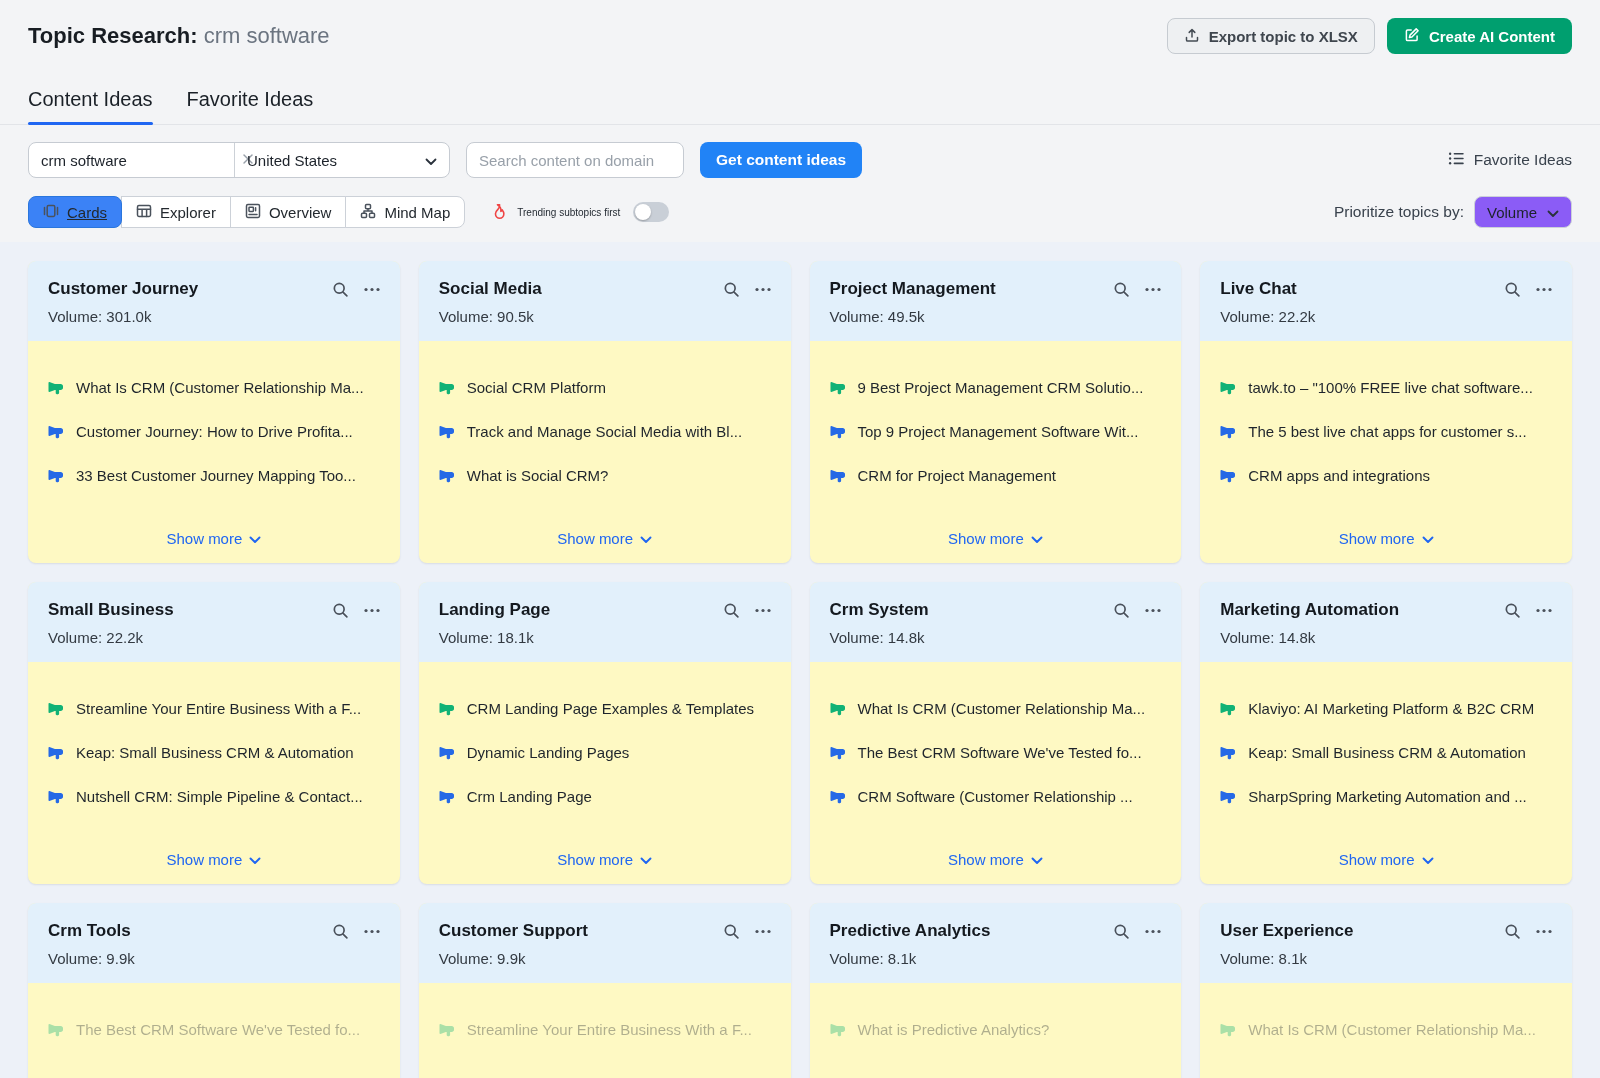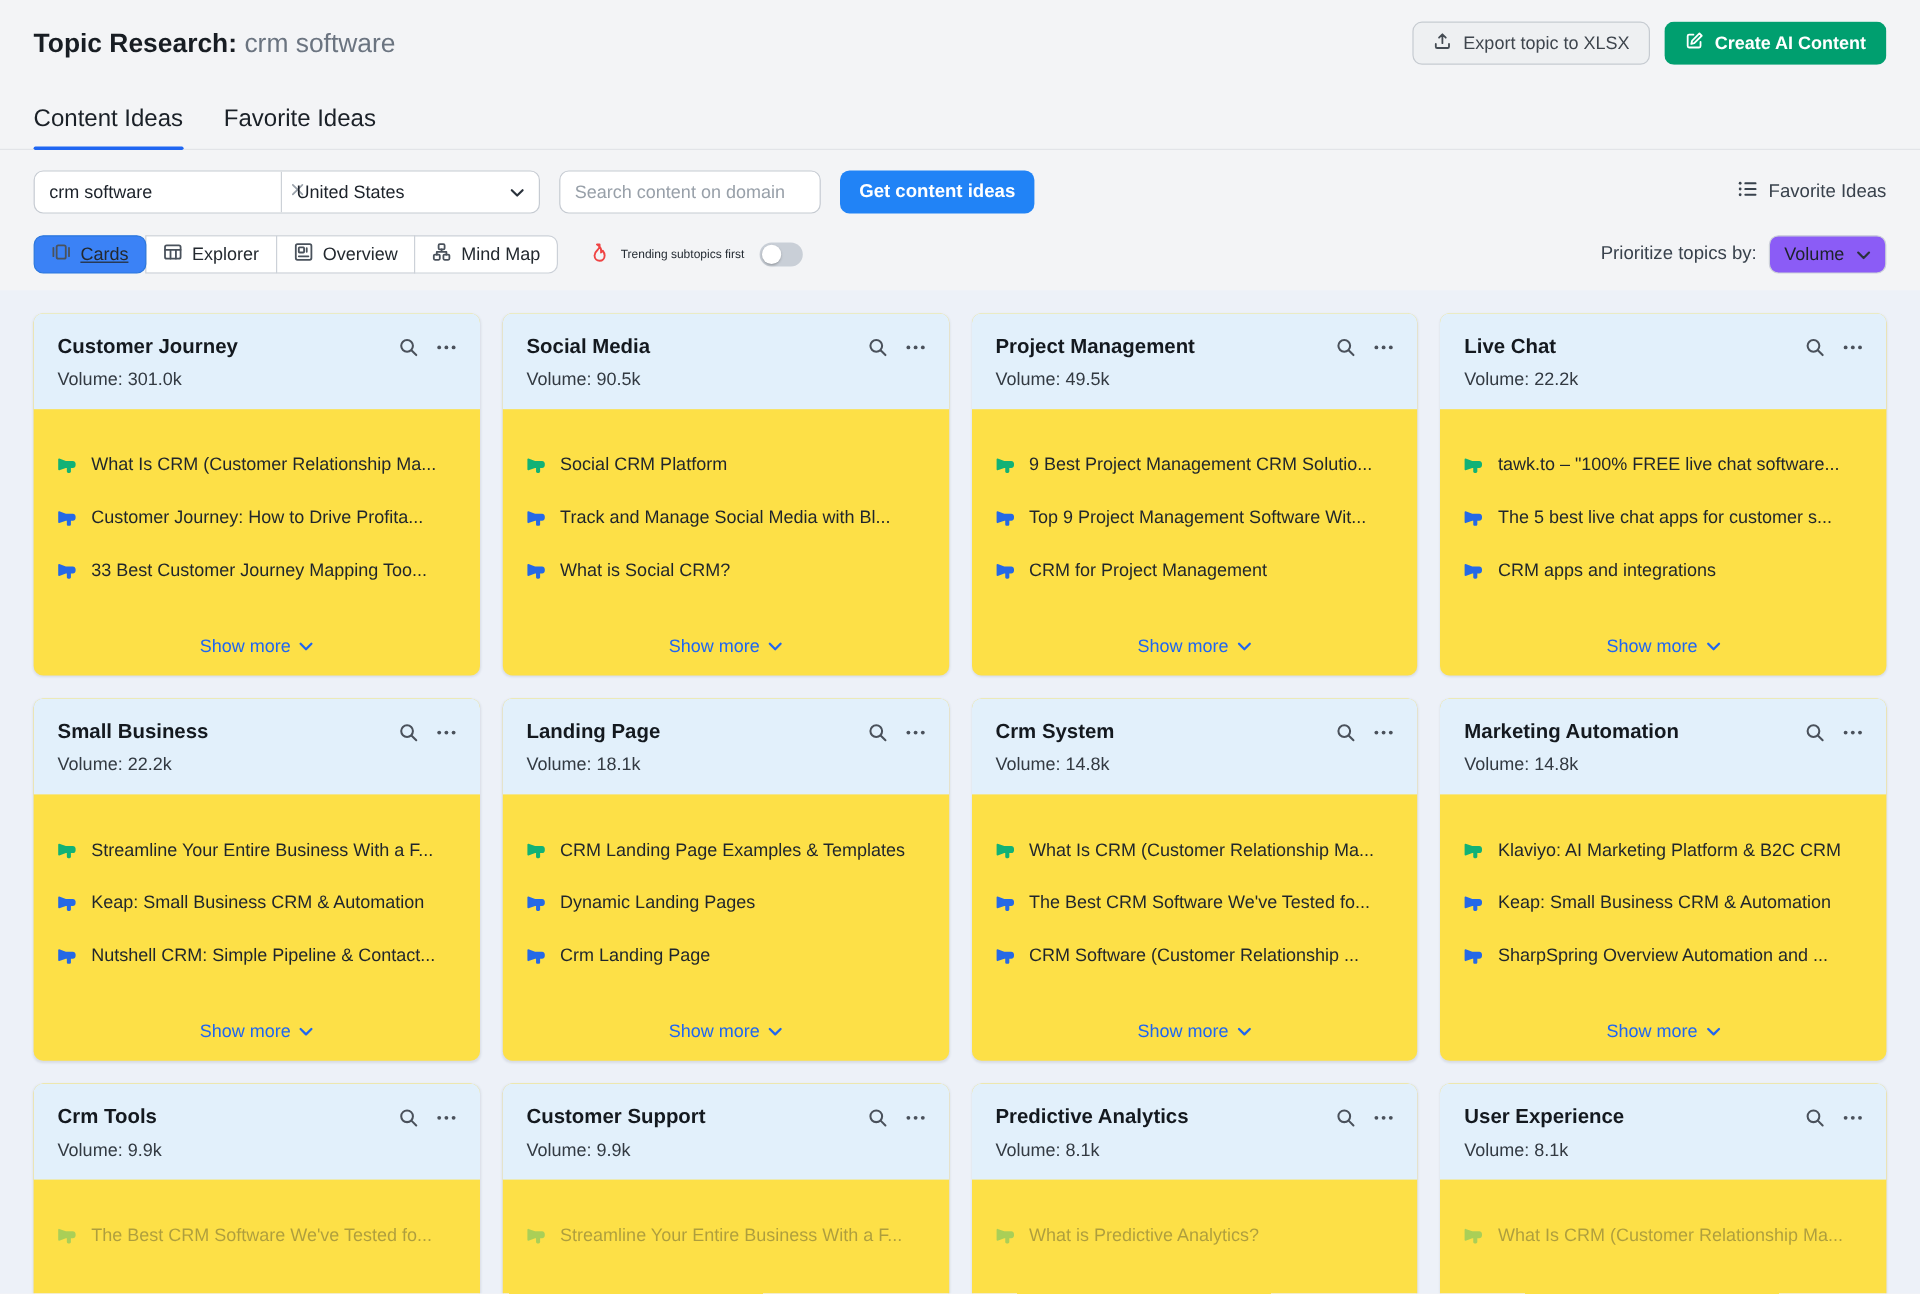--- a/index.html
+++ b/index.html
@@ -14,21 +14,21 @@
 
   
   .header-row {
     display:flex; align-items:center; justify-content:space-between;
     padding:18px 28px 0 28px;
   }
   .page-title { font-size:22px; font-weight:700; color:#181d23; }
   .page-title .query { color:#6b7480; font-weight:500; }
   .header-actions { display:flex; gap:12px; }
   .btn { display:inline-flex; align-items:center; gap:9px; height:36px; padding:0 16px;
-         border-radius:8px; font-size:15px; cursor:pointer; border:1px solid transparent; }
+         border-radius:8px; font-size:15px; cursor:pointer; border:1px solid transparent;font-weight:bold; }
   .btn-export { background:#eef0f2; border-color:#c6cbd1; color:#3f464e; }
   .btn-create { background:var(--green-brand,#009F6F); color:#fff; font-weight:700; }
 
   
   .tabs-wrap { border-bottom:1px solid #e2e4e8; padding:0 28px; margin-top:34px; }
   .tabs { display:flex; gap:34px; }
   .tab { font-size:20px; color:#1a2027; padding-bottom:13px; position:relative; cursor:pointer; }
   .tab.active::after { content:""; position:absolute; left:0; right:0; bottom:-1px; height:3px;
                        background:var(--link-blue,#1f66f2); border-radius:2px; }
 
@@ -59,21 +59,21 @@
   .toggle { width:36px; height:20px; border-radius:10px; background:#c9cfd7; position:relative; margin-left:4px; cursor:pointer; }
   .toggle .knob { position:absolute; top:2px; left:2px; width:16px; height:16px; border-radius:50%;
                   background:#fff; box-shadow:0 1px 2px rgba(0,0,0,.25); }
   .prioritize { margin-left:auto; display:flex; align-items:center; gap:10px; font-size:15.5px; color:#39424d; }
   .select-pill { display:flex; align-items:center; gap:10px; height:32px; padding:0 12px; background:#8b5cf6;
                  border:1px solid #ccd1d8; border-radius:8px; cursor:pointer; font-size:15px; color:#1c222a; }
 
   
   .cards-section { flex:1; background:#edf1f8; padding:19px 28px; overflow:hidden; }
   .grid { display:grid; grid-template-columns:repeat(4,1fr); gap:19px; }
-  .card { height:302px; background:#fde047; border-radius:8px; overflow:hidden;
+  .card { height:302px; background:#fef9c3; border-radius:8px; overflow:hidden;
           box-shadow:0 1px 2px rgba(25,39,62,.10); display:flex; flex-direction:column;justify-content:flex-end; }
   .card-header { background:var(--card-header-bg,#e2f0fb); padding:18px 20px 16px 20px; }
   .card-title-row { display:flex; align-items:center; justify-content:space-between; }
   .card-title { font-size:17px; font-weight:700; color:#14191f; }
   .card-actions { display:flex; align-items:center; gap:15px; }
   .icon-btn { display:inline-flex; cursor:pointer; }
   .card-volume { margin-top:9px; font-size:15px; color:#333a42; }
   .card-body { flex:1; position:relative; padding:38px 20px 0 20px; }
   .idea { display:flex; align-items:flex-start; gap:12px; margin-bottom:27px; font-size:15px; color:#1f252c;
           white-space:nowrap; overflow:hidden; cursor:pointer; }
@@ -755,21 +755,21 @@
   </div>
 
   <div class="idea blue">
     <span class="megaphone">
       <svg width="16" height="16" viewBox="0 0 16 16" fill="currentColor">
         <g transform="translate(16,0) scale(-1,1)">
           <path d="M14.6 2.1c.4-.15.9.15.9.6v8.6c0 .45-.5.75-.9.6L9.1 9.9H8.3v3.1c0 .65-.55 1.2-1.2 1.2h-1c-.65 0-1.2-.55-1.2-1.2V9.9h-1.6C2 9.9 1 8.9 1 7.65v-1.3C1 5.1 2 4.1 3.3 4.1h5.8l5.5-2z"></path>
         </g>
       </svg>
     </span>
-    <span class="idea-text">SharpSpring Overview Automation and ...</span>
+    <span class="idea-text">SharpSpring Marketing Automation and ...</span>
   </div>
 </div>
       <div class="show-more">
         <span class="show-more-label">Show more</span>
         <span>
           <svg width="12" height="8" viewBox="0 0 12 8" fill="none" stroke="currentColor" stroke-width="1.9" stroke-linecap="round" stroke-linejoin="round">
                   <path d="M1.5 1.5 6 6l4.5-4.5"></path>
                 </svg>
         </span>
       </div>

